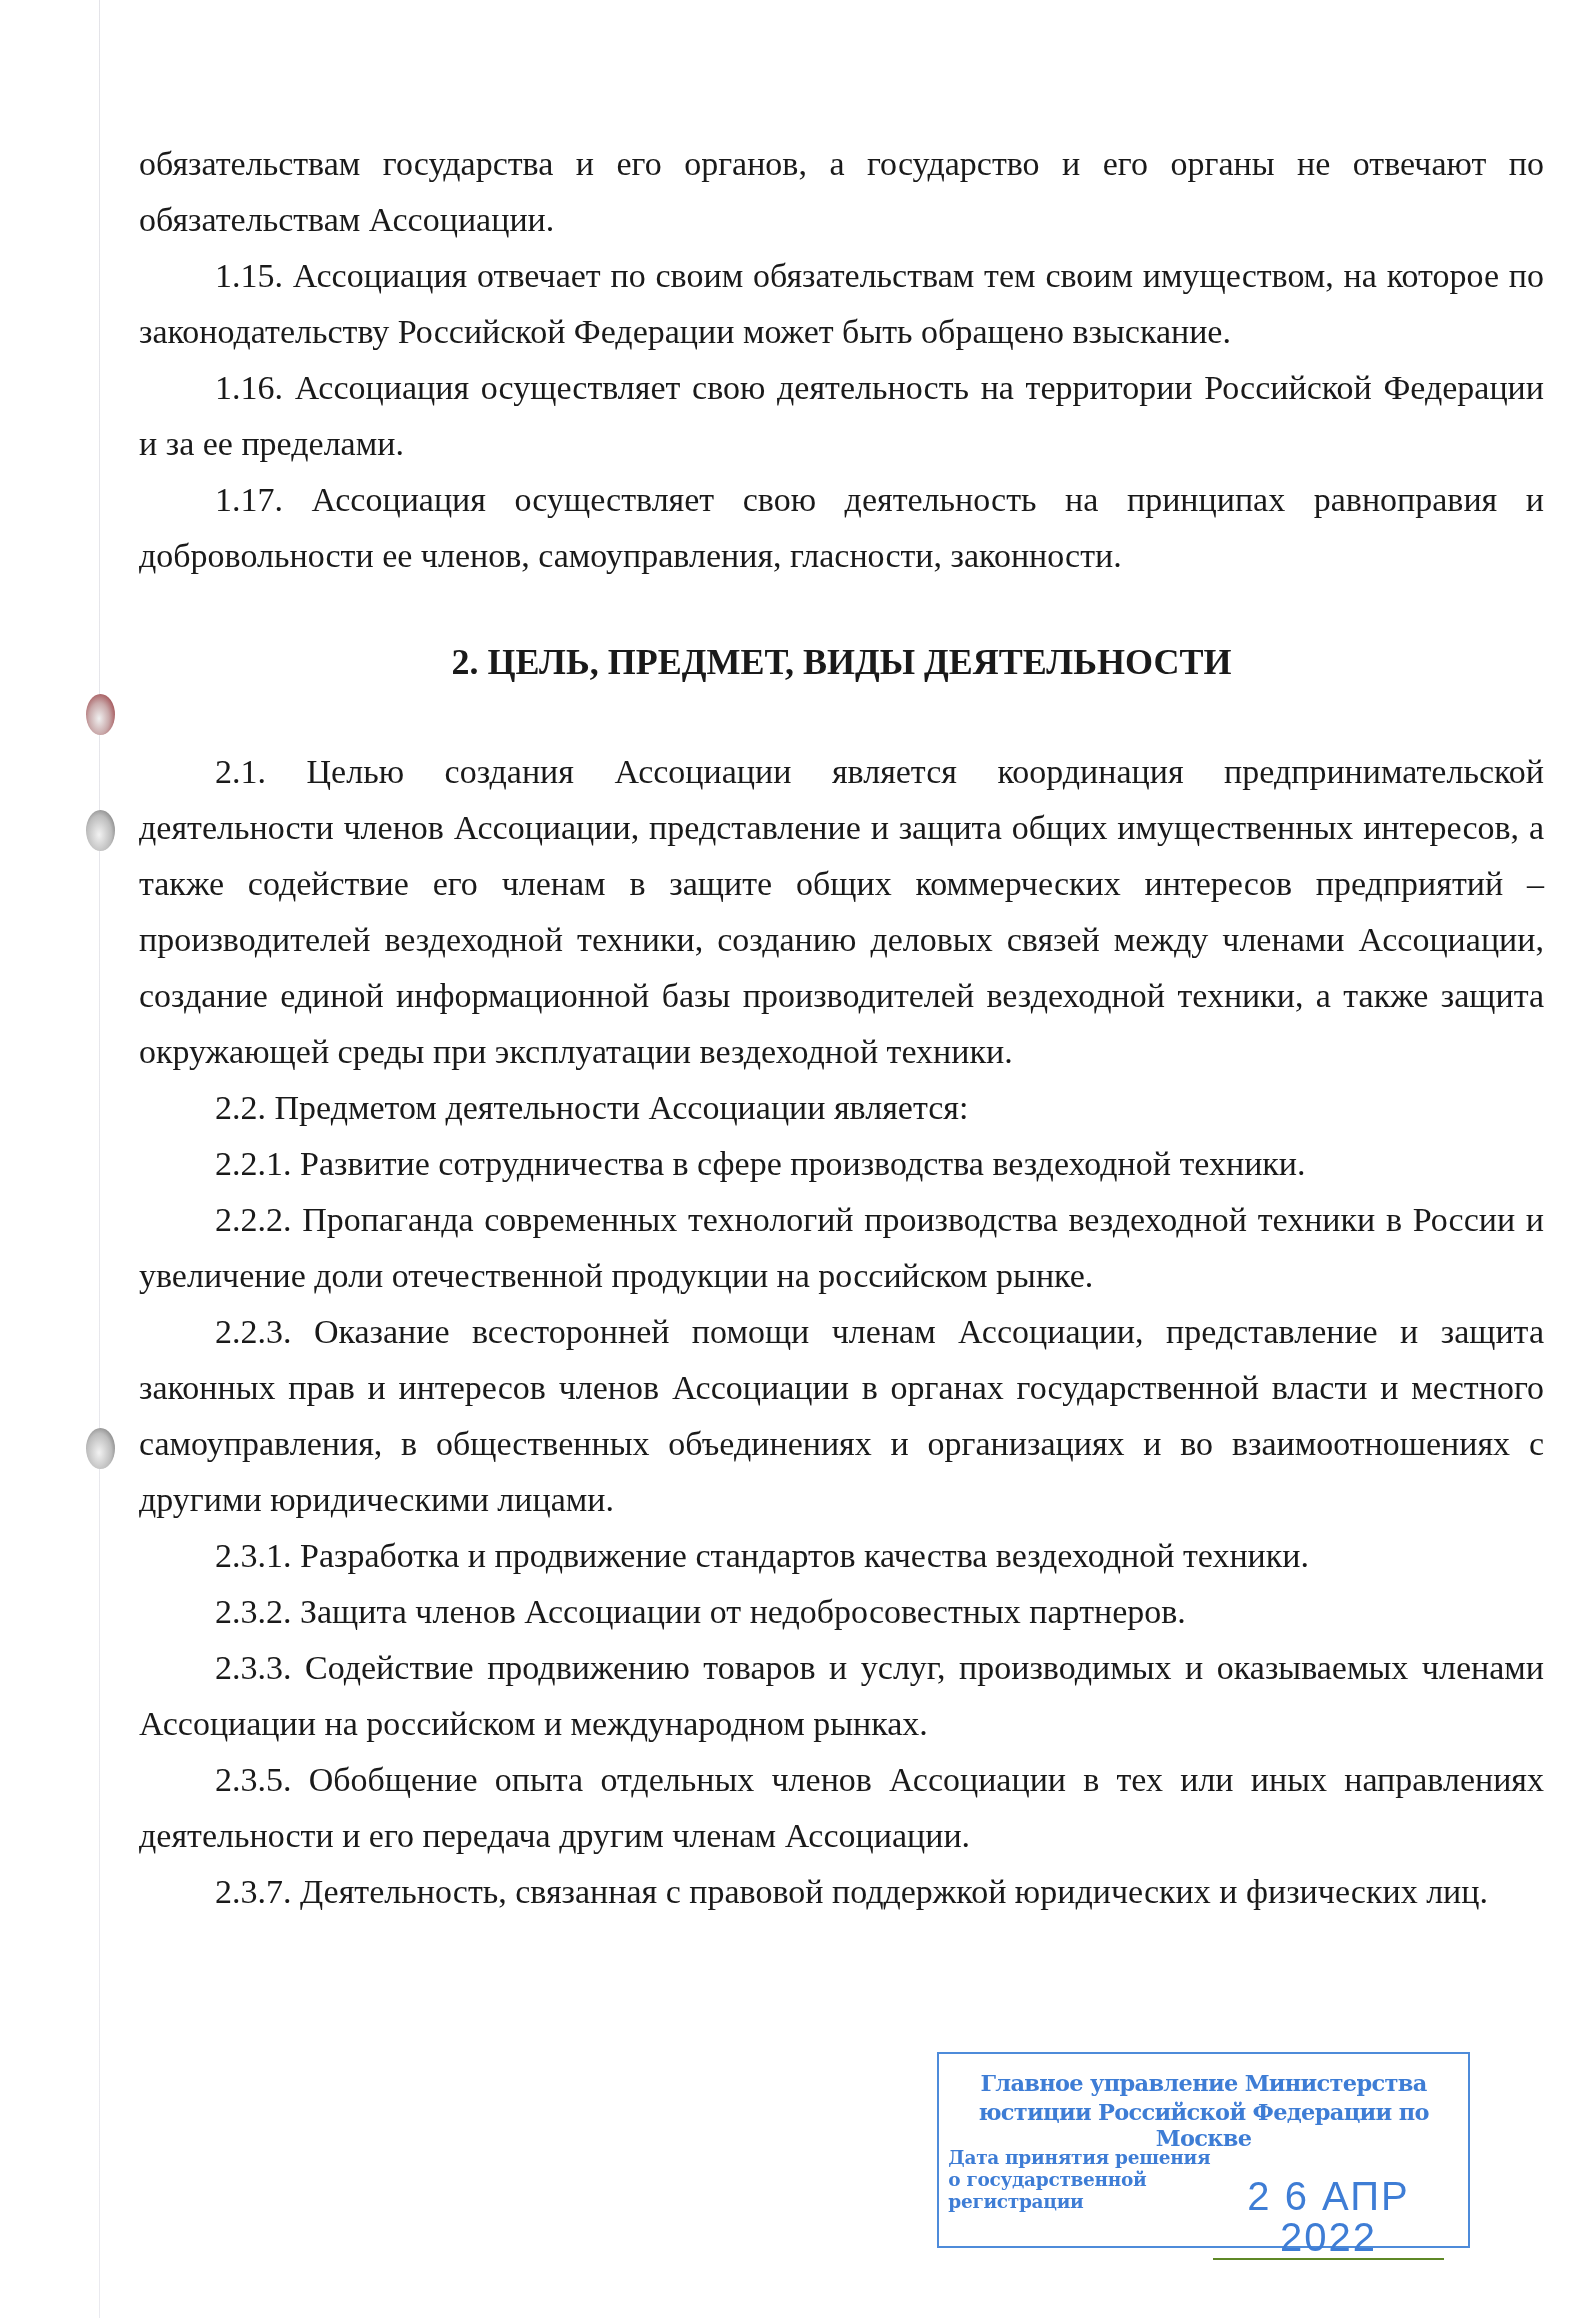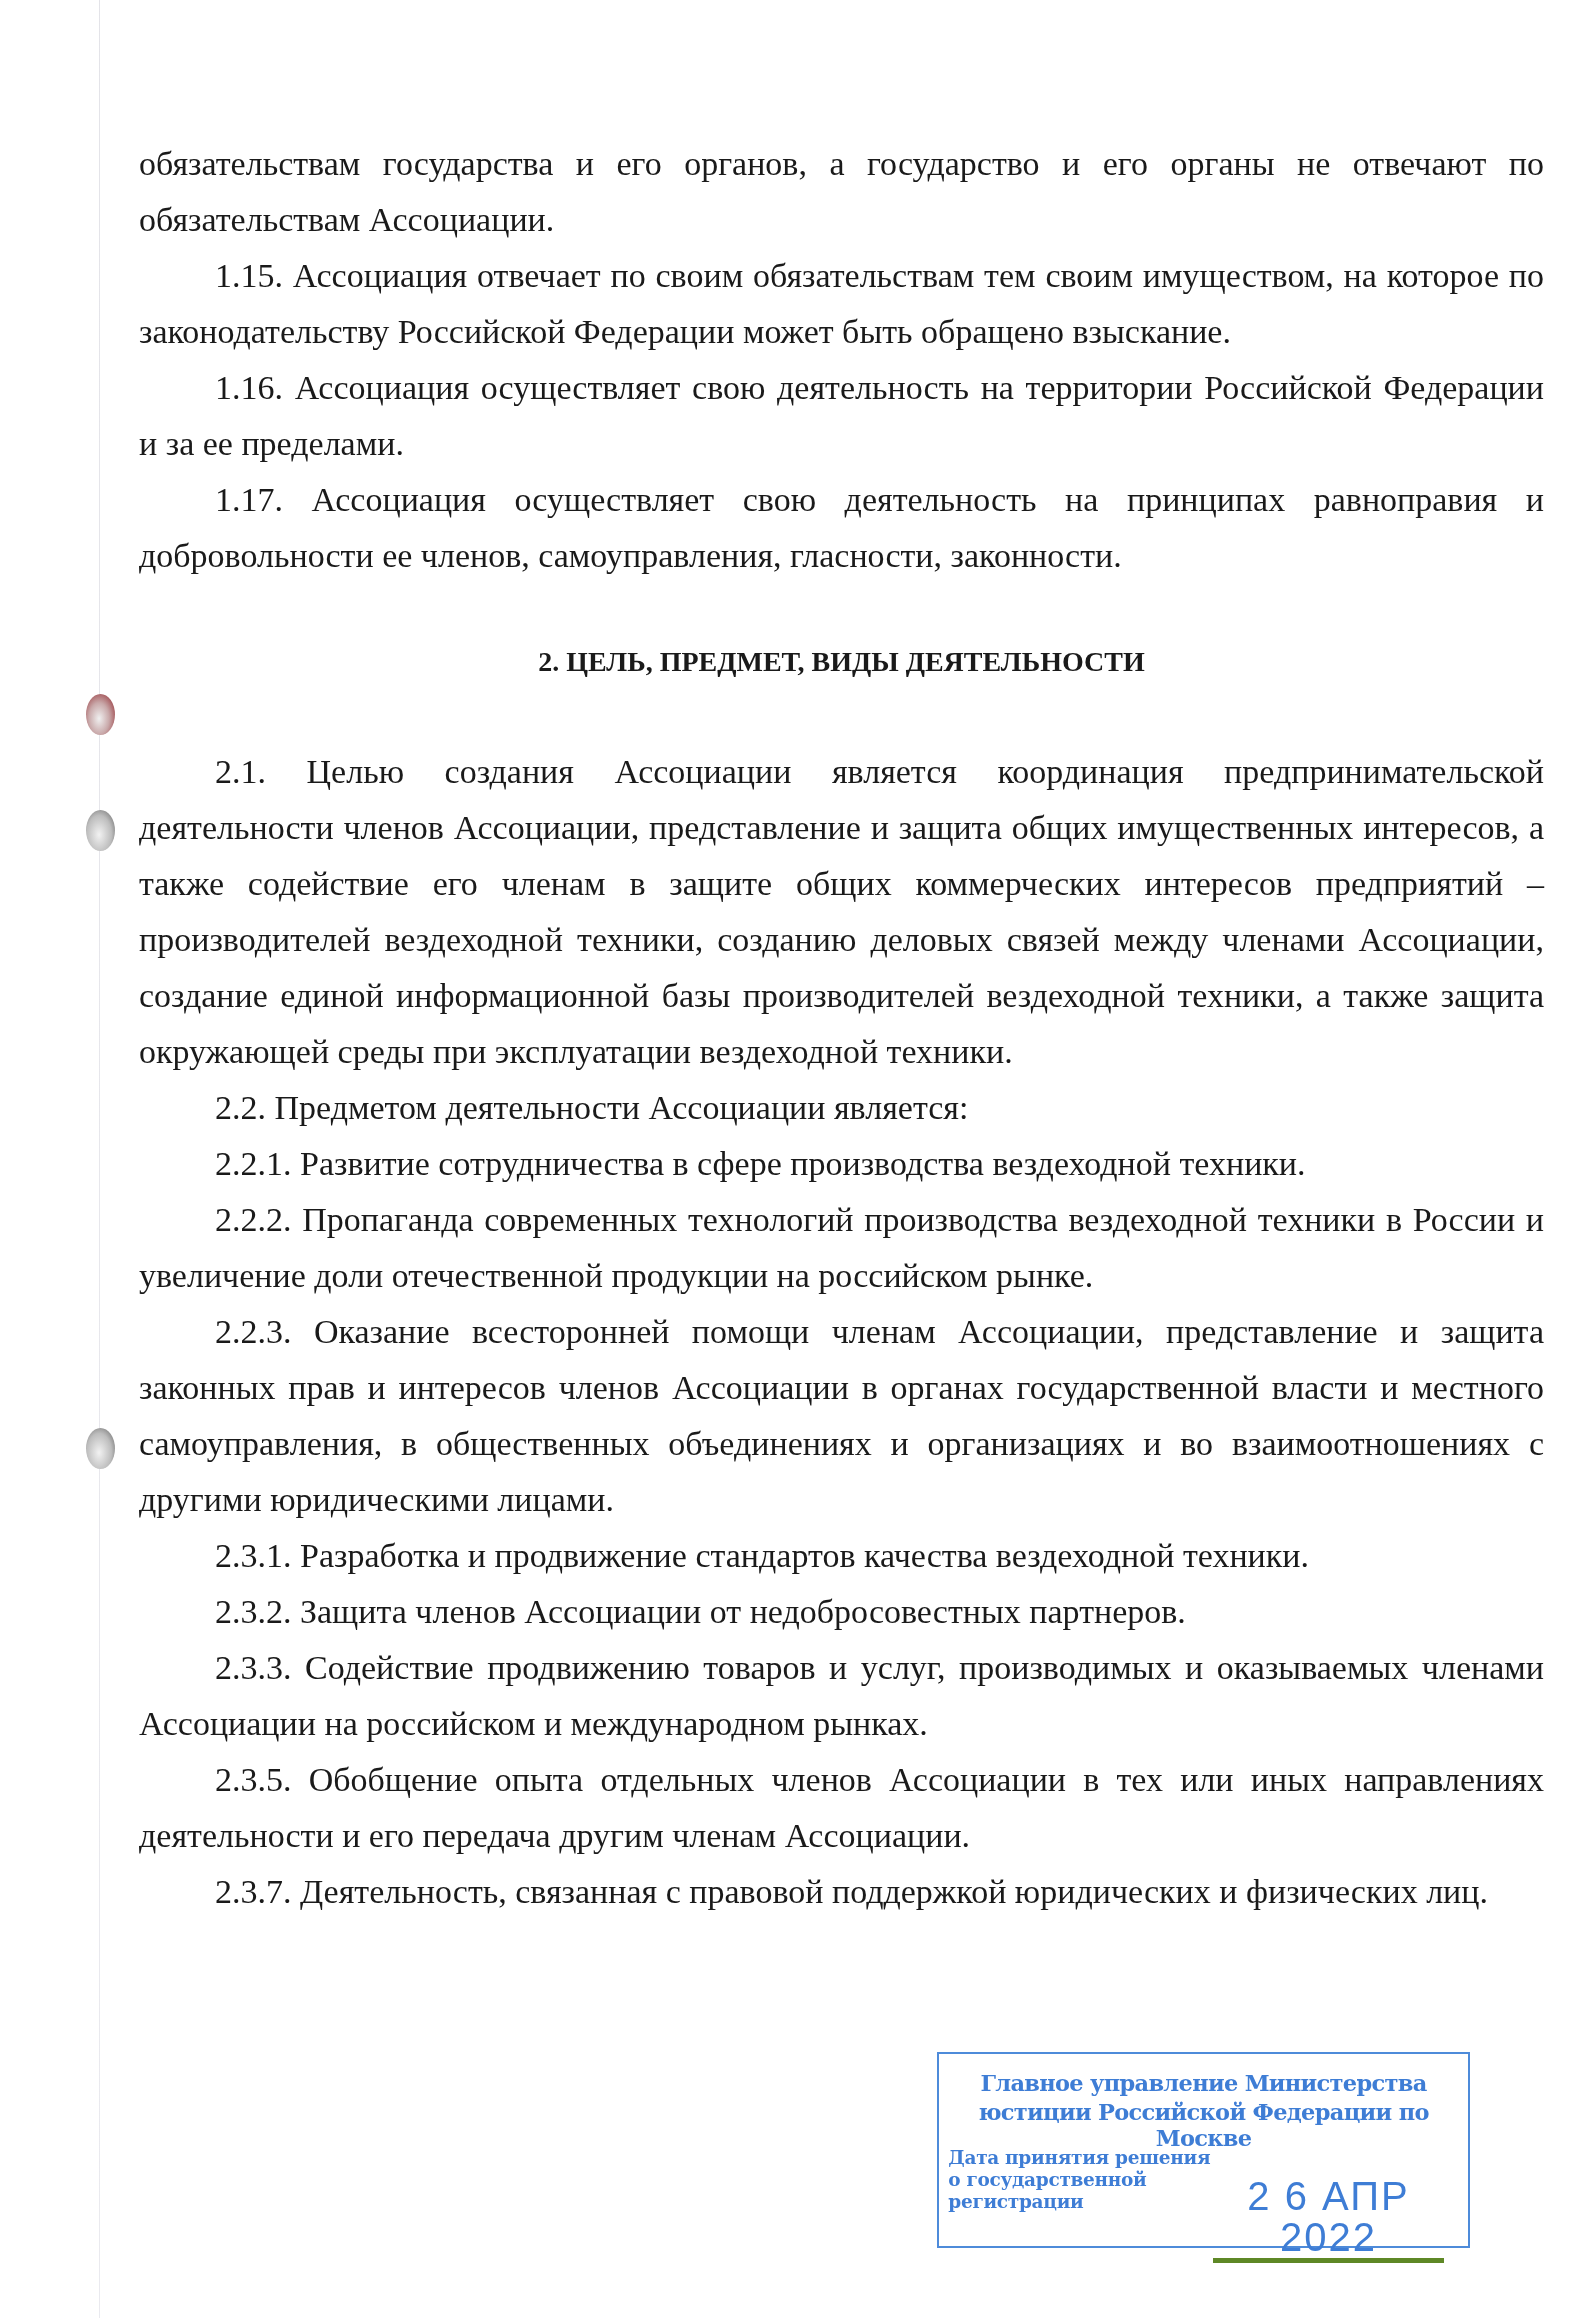--- a/index.html
+++ b/index.html
@@ -18,36 +18,36 @@
     background: radial-gradient(ellipse at 45% 60%, #f2f2f2 0%, #bdbdbd 55%, #5a5a5a 100%);
   }
   .hole.red { background: radial-gradient(ellipse at 45% 60%, #f0f0f0 0%, #c9a9aa 45%, #8a1a20 100%); }
   .page {
     position: absolute; left: 139px; top: 136px; width: 1405px;
     font-size: 34px; line-height: 56px;
   }
   .p { text-align: justify; text-align-last: left; margin: 0; }
   .ind { text-indent: 76px; }
   .heading {
-    text-align: center; font-weight: bold; font-size: 28px;
+    text-align: center; font-weight: bold; font-size: 36px;
     margin: 50px 0 54px 0; line-height: 56px;
   }
   .stamp {
     position: absolute; left: 937px; top: 2052px; width: 529px; height: 192px;
     border: 2px solid #3b7fd6; color: #2a6fd1;
     font-family: "DejaVu Serif", serif; font-weight: bold;
     opacity: 0.9;
   }
   .stamp-line1 { position: absolute; left: 0; width: 100%; top: 16px; text-align: center; font-size: 22.5px; letter-spacing: -0.7px; }
   .stamp-line2 { position: absolute; left: 6.6px; width: 516px; top: 45px; text-align: center; font-size: 22.5px; letter-spacing: -0.7px; }
   .stamp-label { position: absolute; left: 9.3px; top: 93px; font-size: 18.5px; line-height: 22px; letter-spacing: -0.3px; }
   .stamp-date {
     position: absolute; left: 274px; top: 122px; width: 231px; text-align: center;
     font-family: "Liberation Sans", sans-serif; font-weight: normal; font-size: 40px; letter-spacing: 2px;
-    border-bottom: 5px solid #4d7c0f; line-height: 41px;
+    border-bottom: 2px solid #4d7c0f; line-height: 41px;
   }
 </style>
 </head>
 <body>
 
 <div class="binding-line"></div>
 <div class="hole red" style="top:694px;"></div>
 <div class="hole" style="top:810px;"></div>
 <div class="hole" style="top:1428px;"></div>
 

